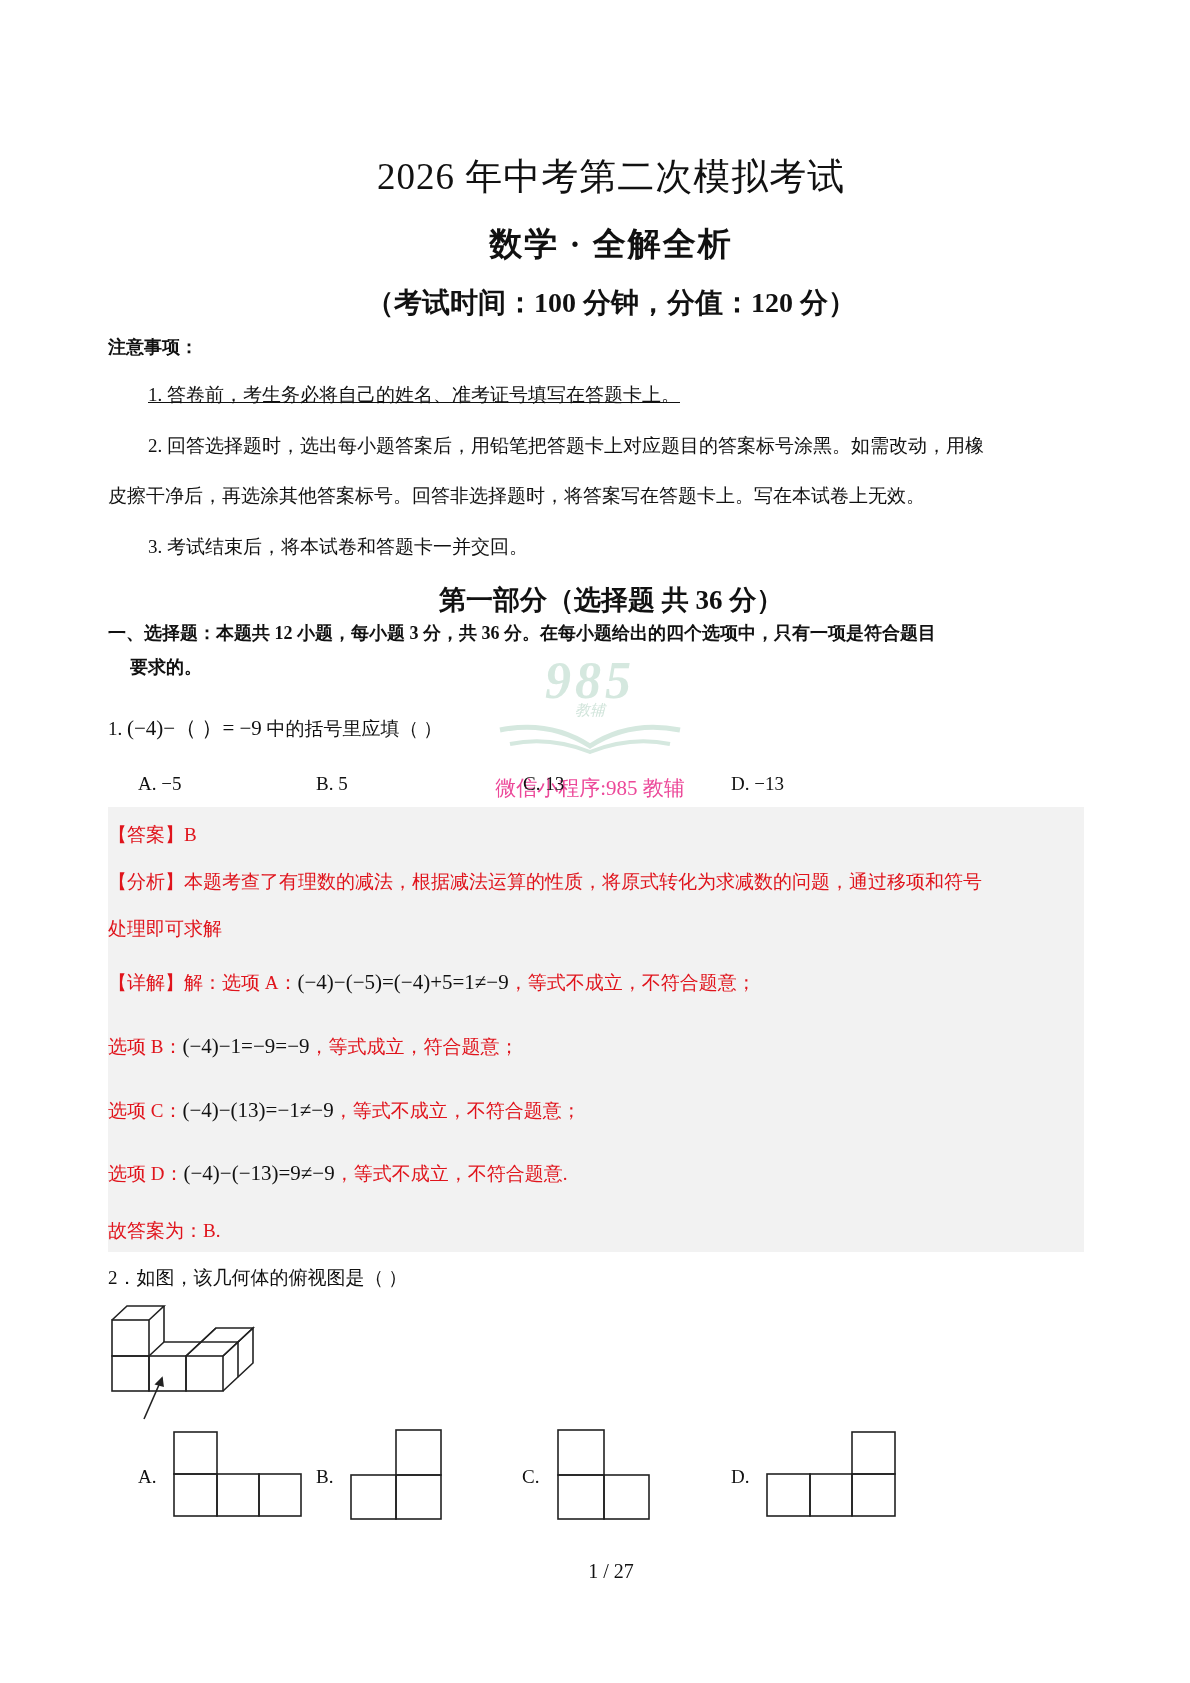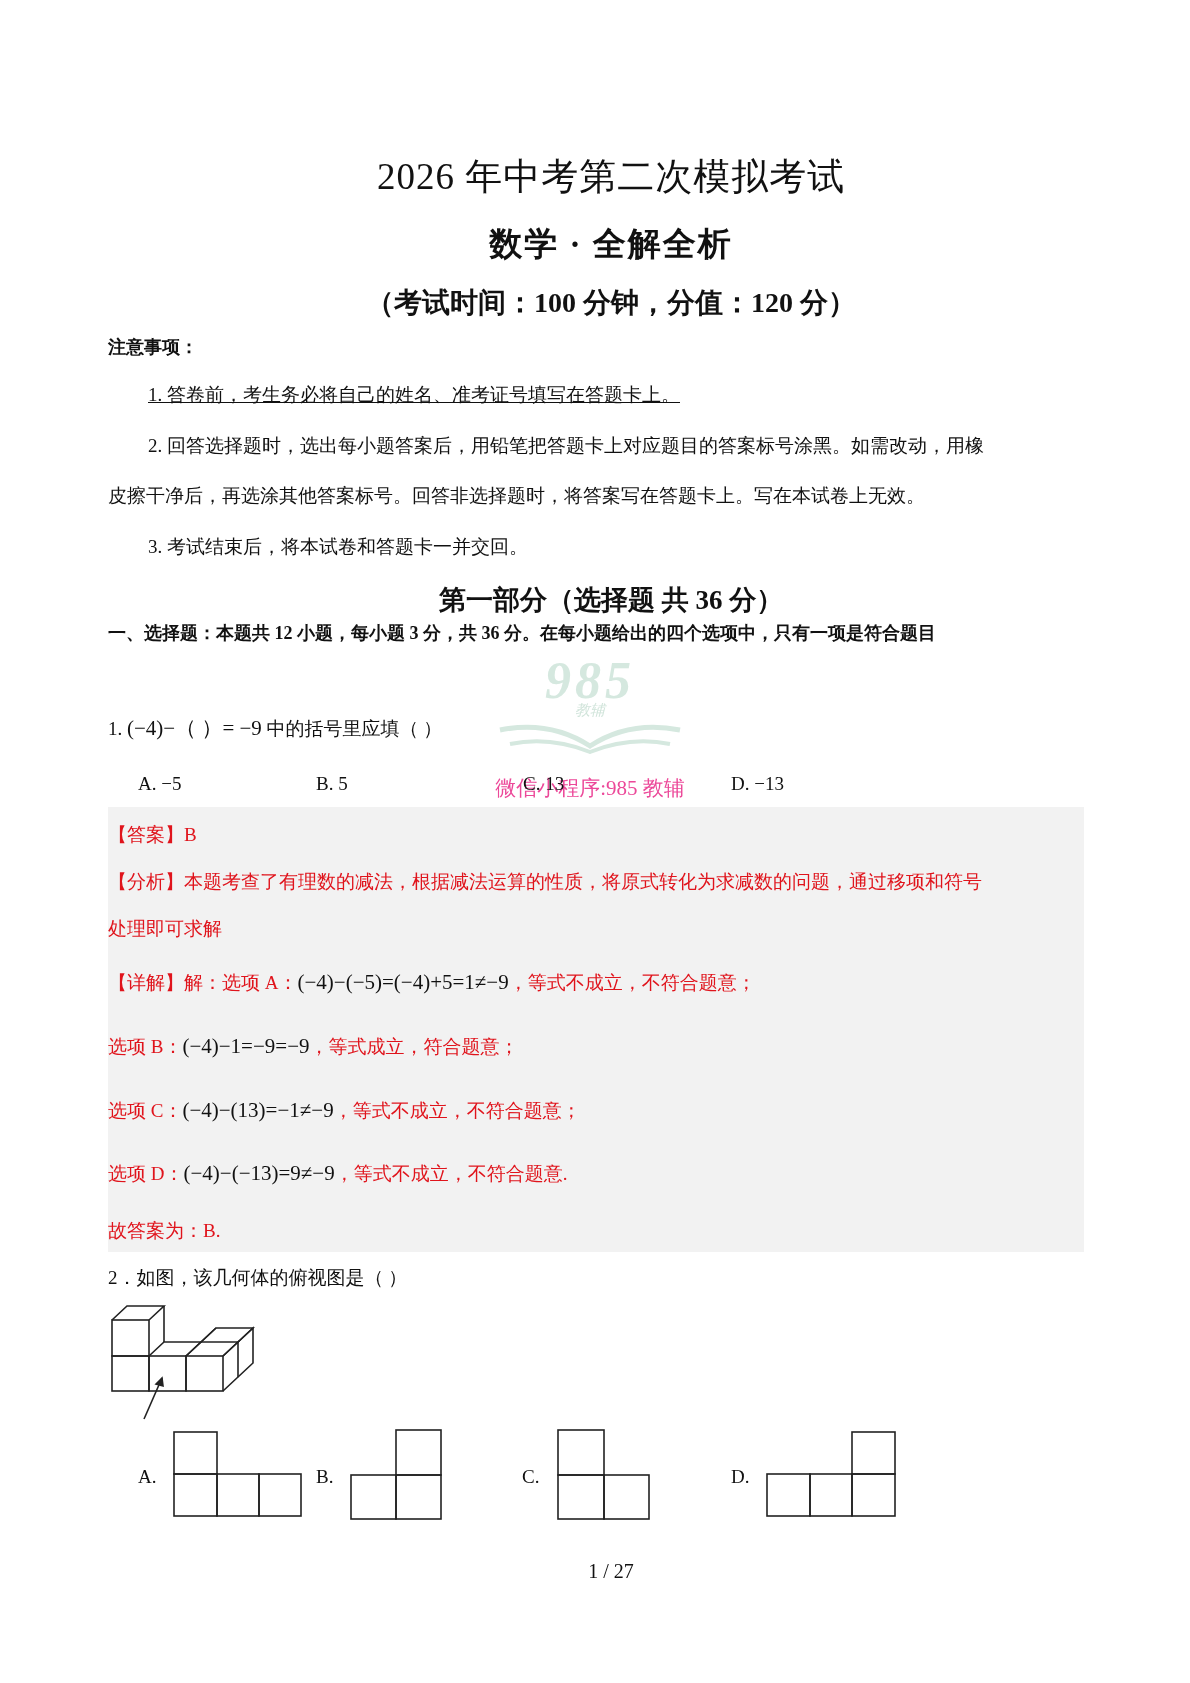--- a/index.html
+++ b/index.html
@@ -37,20 +37,21 @@
 
 <div class="abs notice-head">注意事项：</div>
 <div class="abs para" style="left:148px; top:383px;text-decoration:underline;">1. 答卷前，考生务必将自己的姓名、准考证号填写在答题卡上。</div>
 <div class="abs para" style="left:148px; top:434px; width:950px; white-space:nowrap;">2. 回答选择题时，选出每小题答案后，用铅笔把答题卡上对应题目的答案标号涂黑。如需改动，用橡</div>
 <div class="abs para" style="left:108px; top:484px; white-space:nowrap;">皮擦干净后，再选涂其他答案标号。回答非选择题时，将答案写在答题卡上。写在本试卷上无效。</div>
 <div class="abs para" style="left:148px; top:535px;">3. 考试结束后，将本试卷和答题卡一并交回。</div>
 
 <div class="abs center sect">第一部分（选择题  共 36 分）</div>
 <div class="abs qhead">
   <div style="white-space:nowrap;">一、选择题：本题共 12 小题，每小题 3 分，共 36 分。在每小题给出的四个选项中，只有一项是符合题目</div>
+  <div style="padding-left:22px;">要求的。</div>
 </div>
 
 <div class="abs watermark">
   <div class="num">985</div>
   <div class="sub">教辅</div>
   <svg width="200" height="34" viewBox="0 0 200 34" style="display:block;margin:0 auto;">
     <path d="M10 10 Q60 0 100 26 Q140 0 190 10" style="stroke:#d5e8df;stroke-width:5;"></path>
     <path d="M20 24 Q60 16 100 32 Q140 16 180 24" style="stroke:#d5e8df;stroke-width:4;"></path>
   </svg>
   <div class="wx">微信小程序:985 教辅</div>

